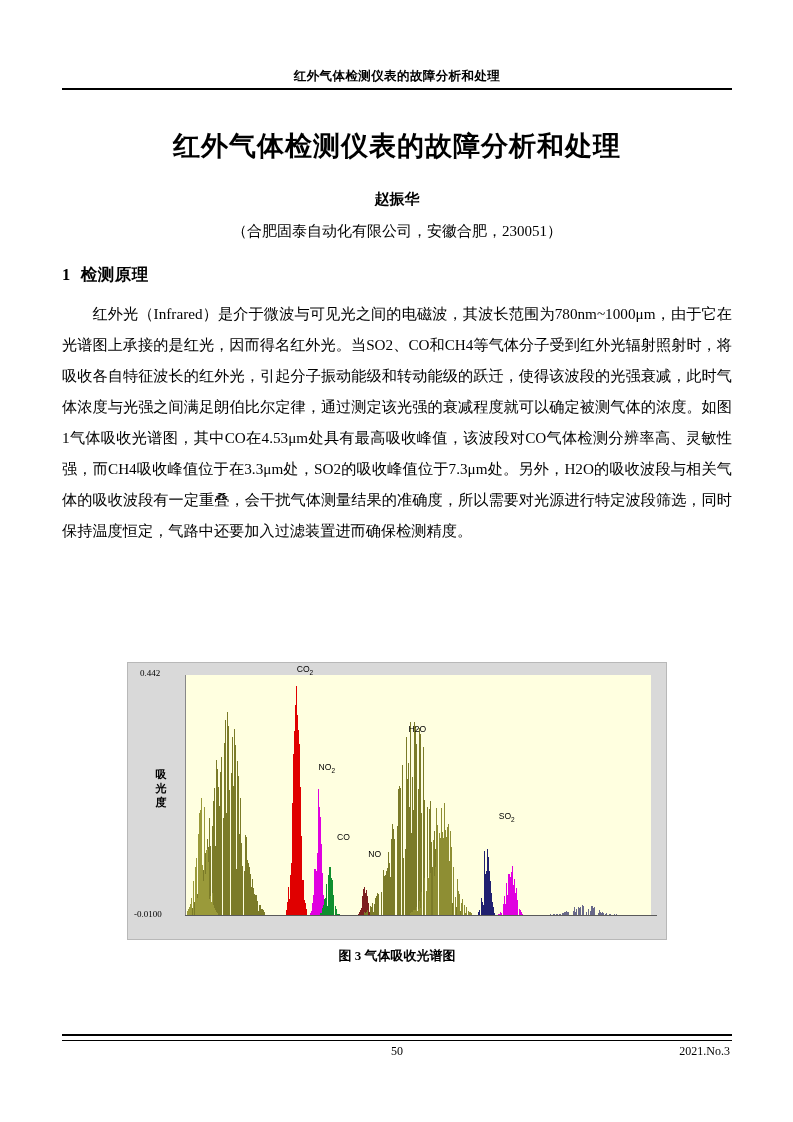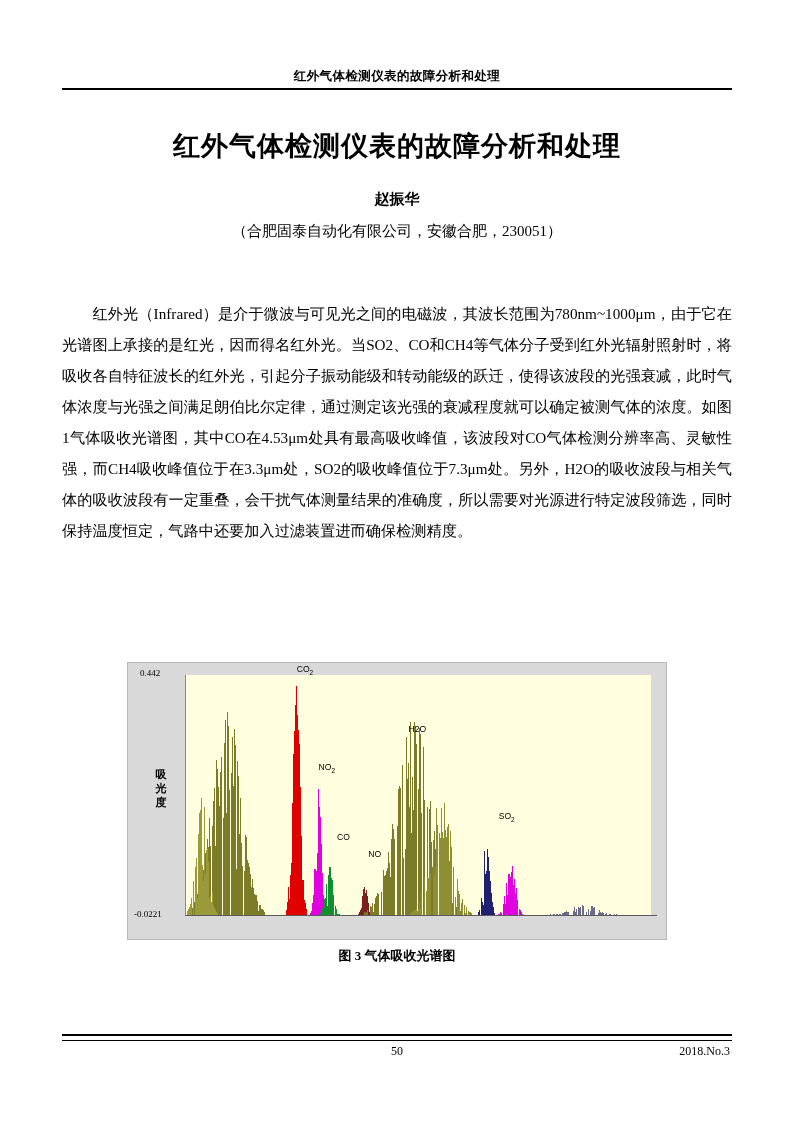--- a/index.html
+++ b/index.html
@@ -228,27 +228,30 @@
 <div class="page">
   <div class="page-inner">
 
     <div class="runhead">红外气体检测仪表的故障分析和处理</div>
     <div class="rule-top"></div>
 
     <div class="title">红外气体检测仪表的故障分析和处理</div>
     <div class="author">赵振华</div>
     <div class="affil">（合肥固泰自动化有限公司，安徽合肥，230051）</div>
 
+    <div class="h1">
+      <span class="num">1</span><span>检测原理</span>
+    </div>
 
     <div class="body-text">红外光（Infrared）是介于微波与可见光之间的电磁波，其波长范围为780nm~1000μm，由于它在光谱图上承接的是红光，因而得名红外光。当SO2、CO和CH4等气体分子受到红外光辐射照射时，将吸收各自特征波长的红外光，引起分子振动能级和转动能级的跃迁，使得该波段的光强衰减，此时气体浓度与光强之间满足朗伯比尔定律，通过测定该光强的衰减程度就可以确定被测气体的浓度。如图1气体吸收光谱图，其中CO在4.53μm处具有最高吸收峰值，该波段对CO气体检测分辨率高、灵敏性强，而CH4吸收峰值位于在3.3μm处，SO2的吸收峰值位于7.3μm处。另外，H2O的吸收波段与相关气体的吸收波段有一定重叠，会干扰气体测量结果的准确度，所以需要对光源进行特定波段筛选，同时保持温度恒定，气路中还要加入过滤装置进而确保检测精度。</div>
 
     <div class="figure">
       <div class="chart-frame">
         <div class="ytop">0.442</div>
-        <div class="ybot">-0.0221</div>
+        <div class="ybot">-0.0100</div>
         <div class="ylabel">吸<br>光<br>度</div>
         <div class="plot-area" id="plot">
             <div class="spike" style="left: 33.1px; height: 109.3px; background: rgb(123, 123, 40);"></div>
             <div class="spike" style="left: 9.7px; height: 9.8px; background: rgb(123, 123, 40);"></div>
             <div class="spike" style="left: 54.7px; height: 71.8px; background: rgb(123, 123, 40);"></div>
             <div class="spike" style="left: 46px; height: 177.8px; background: rgb(123, 123, 40);"></div>
             <div class="spike" style="left: 15.7px; height: 15.1px; background: rgb(123, 123, 40);"></div>
             <div class="spike" style="left: 73px; height: 10.1px; background: rgb(123, 123, 40);"></div>
             <div class="spike" style="left: 18.8px; height: 62px; background: rgb(123, 123, 40);"></div>
             <div class="spike" style="left: 39.4px; height: 126.4px; background: rgb(123, 123, 40);"></div>
@@ -1133,15 +1136,15 @@
           </div>
         <div class="plot-baseline"></div>
       </div>
       <div class="fig-cap">图 3 气体吸收光谱图</div>
     </div>
 
 
     <div class="rule-bot1"></div>
     <div class="rule-bot2"></div>
     <div class="page-num">50</div>
-    <div class="issue">2018.No.3</div>
+    <div class="issue">2021.No.3</div>
   </div>
 </div>
 
 </body></html>

